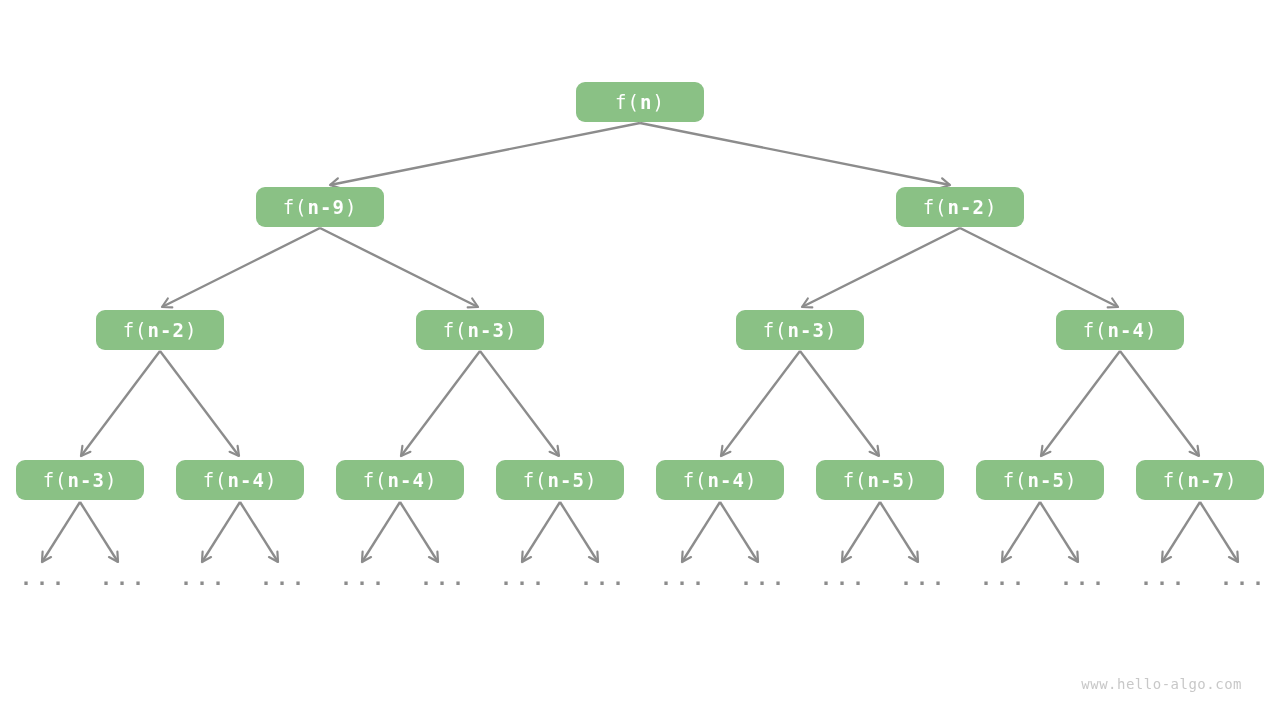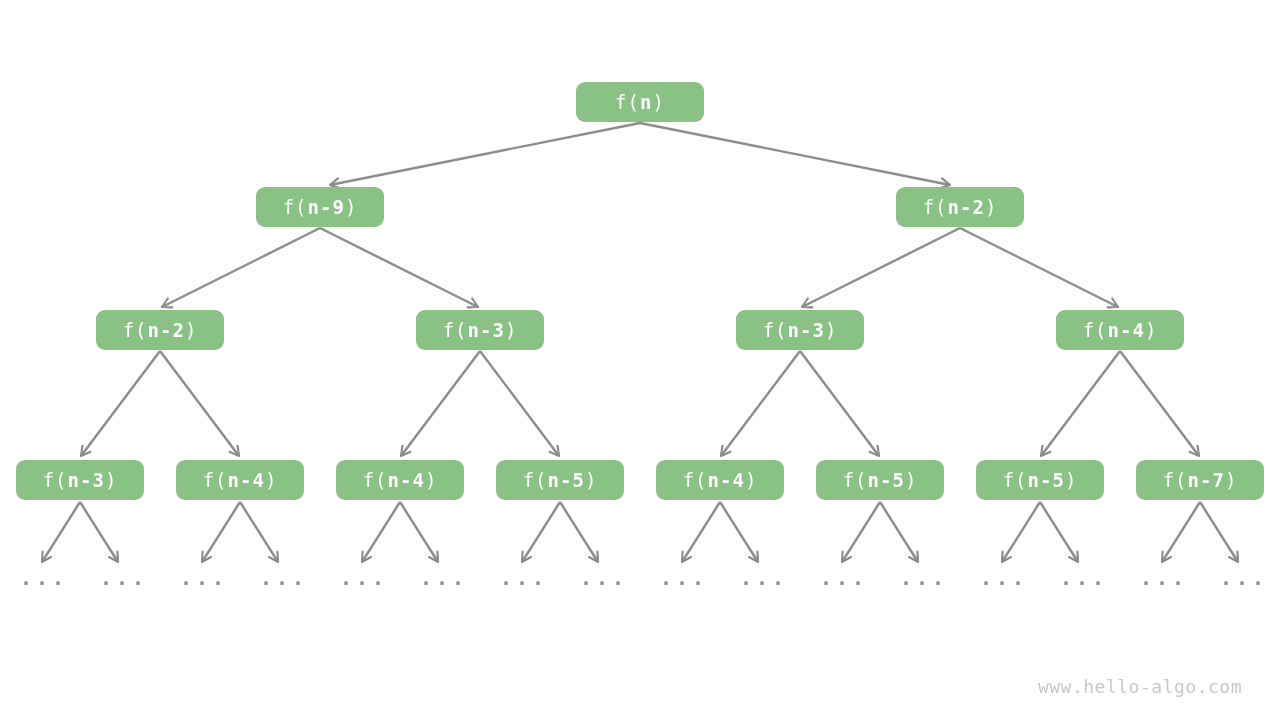--- a/index.html
+++ b/index.html
@@ -27,21 +27,21 @@
   }
   .node .arg{font-weight:bold;}
   .leaf{
     position:absolute;top:566px;width:48px;height:24px;
     text-align:center;color:var(--edge);
     font-weight:bold;font-size:20px;letter-spacing:4px;text-indent:4px;line-height:24px;
     z-index:2;
   }
   .watermark{
     position:absolute;top:676px;right:38px;
-    font-size:18px;color:var(--watermark);letter-spacing:0.5px;
+    font-size:14px;color:var(--watermark);letter-spacing:0.5px;
   }
 </style>
 </head>
 <body>
 
 <div class="stage">
 
   <svg class="edges" width="1280" height="720" viewBox="0 0 1280 720" aria-hidden="true">
     <defs>
       <marker id="arrow" viewBox="0 0 14 14" refX="11" refY="7" markerWidth="14" markerHeight="14" markerUnits="userSpaceOnUse" orient="auto">

